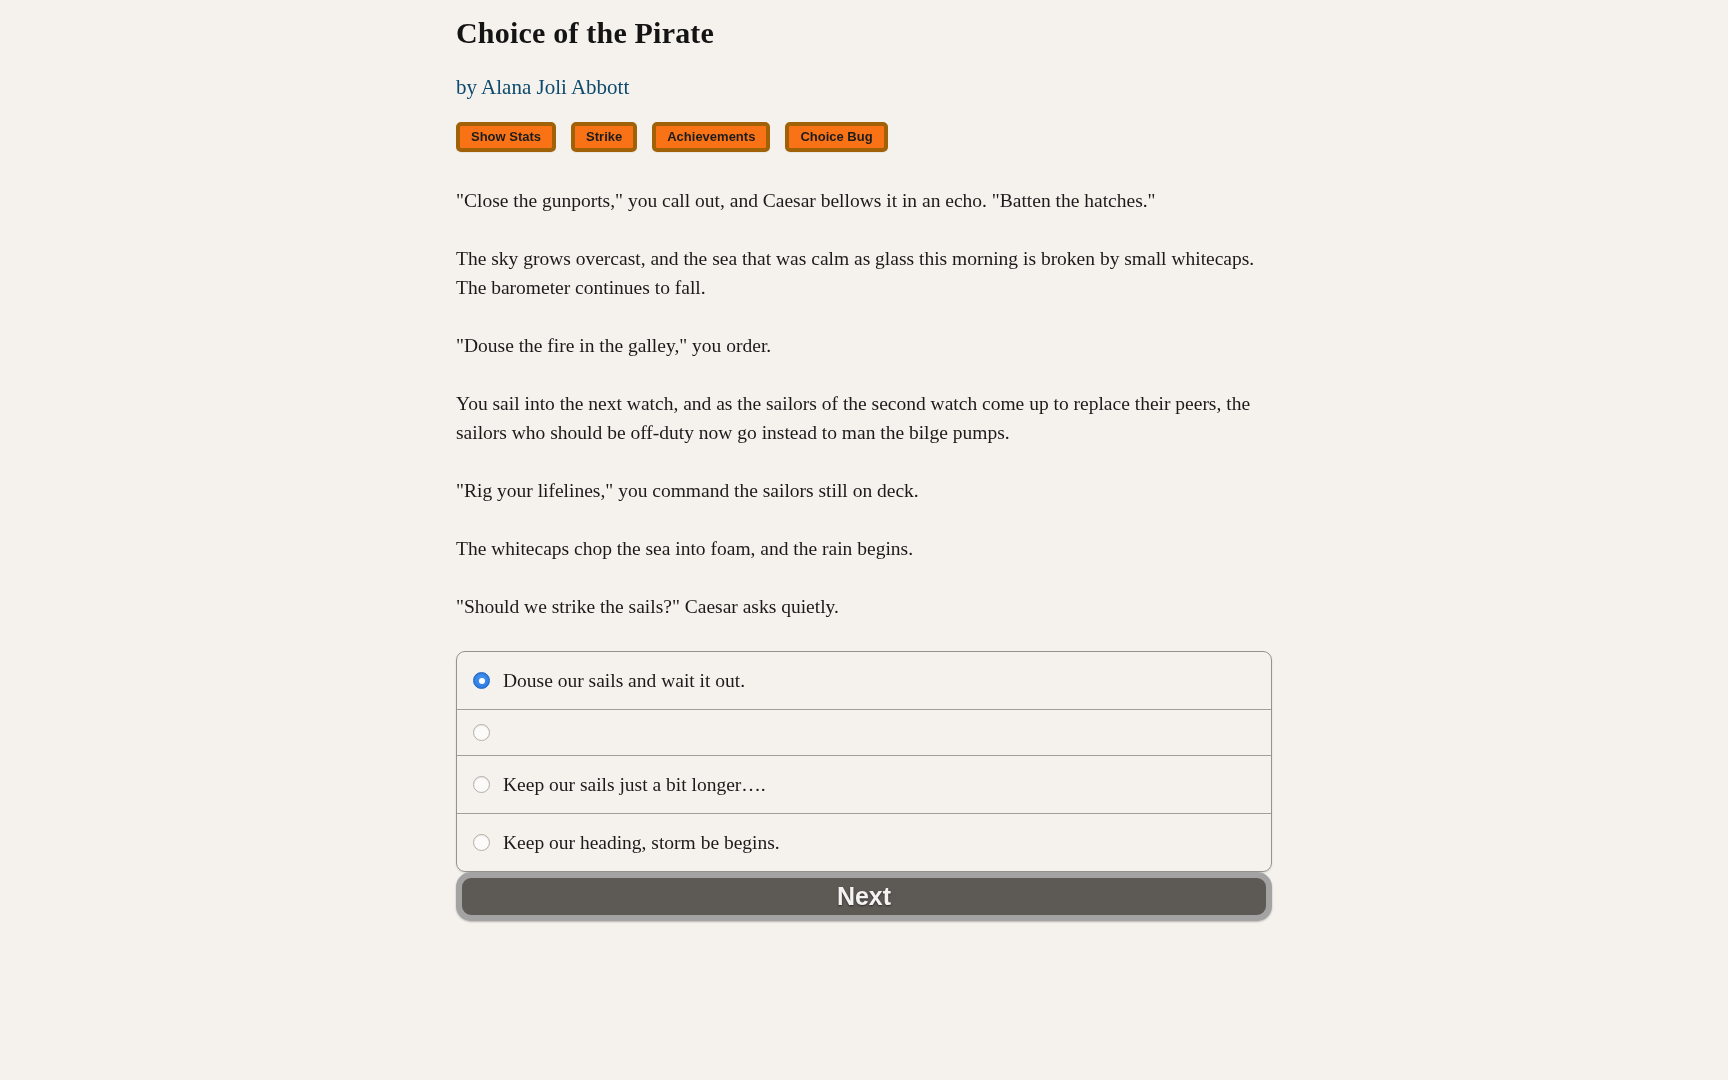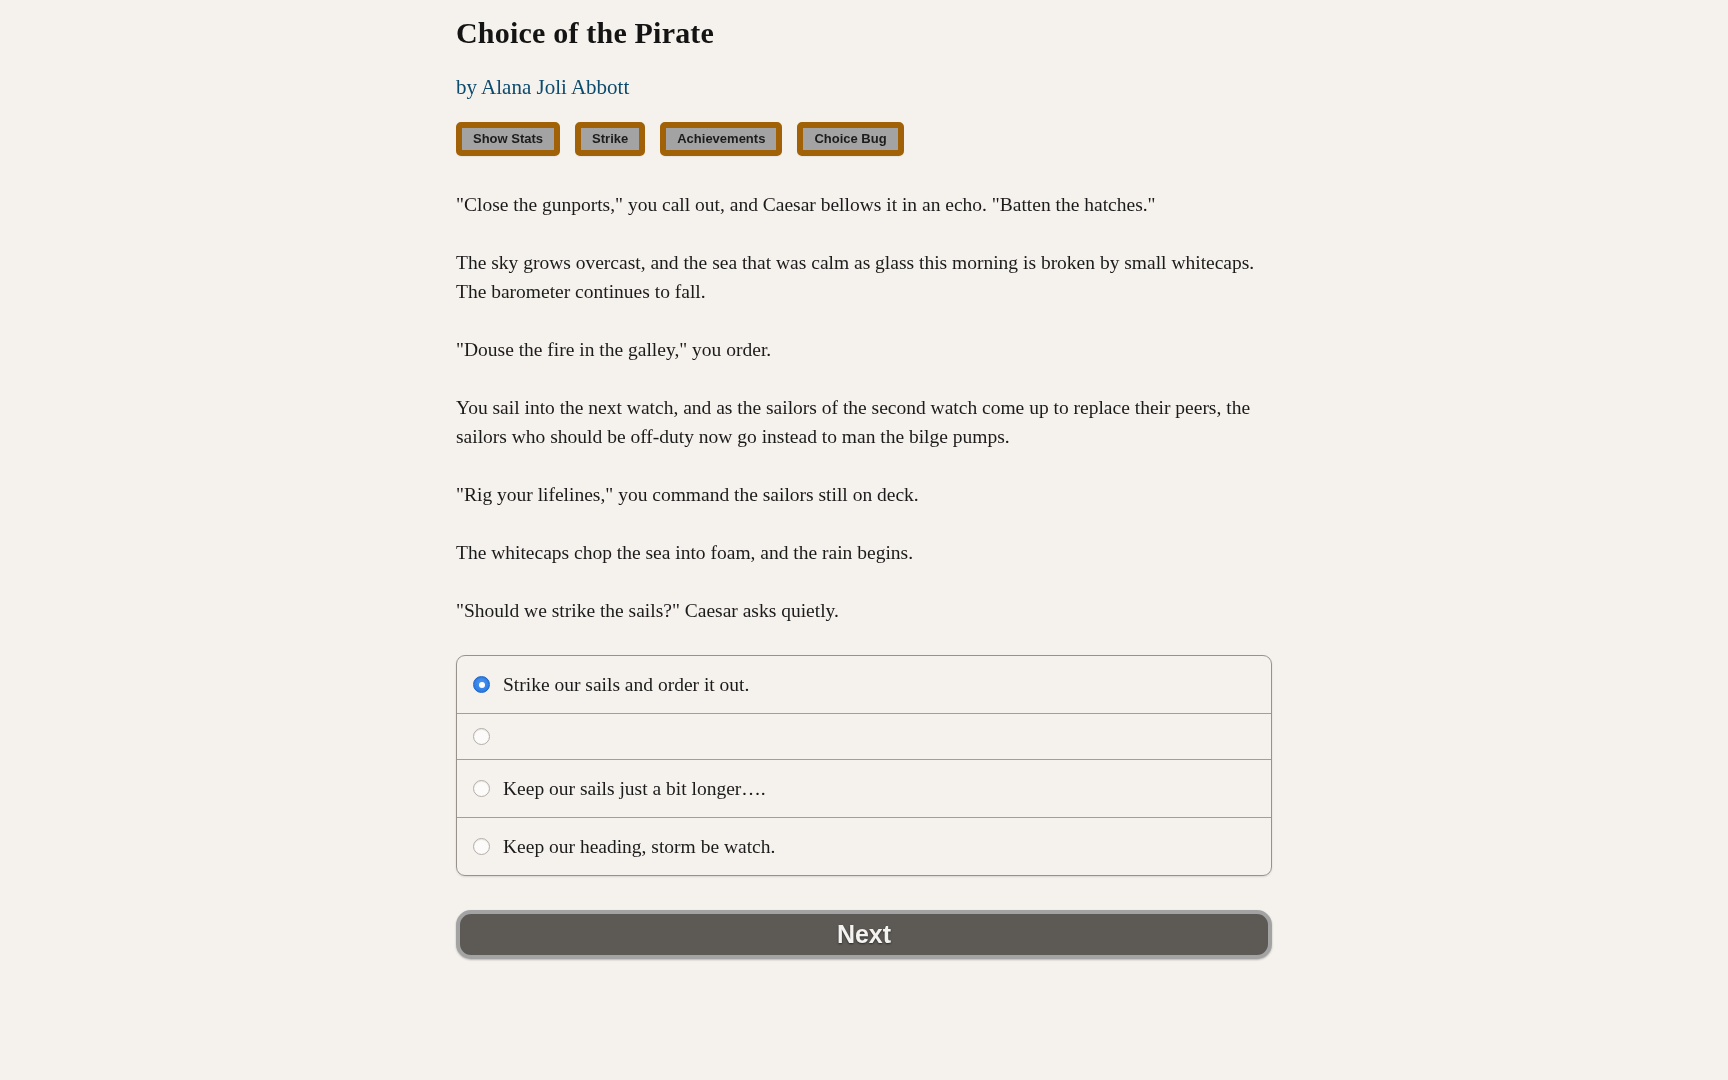--- a/index.html
+++ b/index.html
@@ -29,22 +29,22 @@
   .toolbar {
     margin-top:22px;
     display:flex;
     gap:15px;
   }
   .toolbar button {
     font-family:"Liberation Sans","DejaVu Sans",sans-serif;
     font-size:13px;
     font-weight:bold;
     color:#1c1c1c;
-    background:#a3a3a3;
-    border:6px solid #a16207;
+    background:#f97316;
+    border:4px solid #a16207;
     border-radius:5px;
     padding:3px 11px 4px 11px;
     cursor:pointer;
     box-shadow:0 1px 1px rgba(0,0,0,0.05);
   }
   .story { margin-top:34px; }
   .story p {
     font-size:19.5px;
     line-height:29px;
     margin-bottom:29px;
@@ -87,25 +87,24 @@
   .radio.on::after {
     content:"";
     position:absolute;
     left:50%; top:50%;
     width:6px; height:6px;
     margin-left:-3px; margin-top:-3px;
     border-radius:50%;
     background:#ffffff;
   }
   .next-button {
-    margin-top:34px;
     width:100%;
     height:49px;
     background:#5d5a56;
-    border:4px solid #a3a3a3;
+    border:6px solid #a3a3a3;
     border-radius:15px;
     color:#f4f3f1;
     font-family:"Liberation Sans","DejaVu Sans",sans-serif;
     font-size:25px;
     font-weight:bold;
     text-shadow:0 1px 2px rgba(0,0,0,0.55);
     box-shadow:0 1px 2px rgba(0,0,0,0.25);
     cursor:pointer;
   }
 </style>
@@ -131,30 +130,30 @@
       <p>"Douse the fire in the galley," you order.</p>
       <p>You sail into the next watch, and as the sailors of the second watch come up to replace their peers, the sailors who should be off-duty now go instead to man the bilge pumps.</p>
       <p>"Rig your lifelines," you command the sailors still on deck.</p>
       <p>The whitecaps chop the sea into foam, and the rain begins.</p>
       <p>"Should we strike the sails?" Caesar asks quietly.</p>
     </div>
 
   <div class="choice-box">
       <label class="choice-row">
         <span class="radio on"></span>
-        <span class="choice-label">Strike our sails and order it out.</span>
+        <span class="choice-label">Douse our sails and wait it out.</span>
       </label>
       <label class="choice-row">
         <span class="radio"></span>
       </label>
       <label class="choice-row">
         <span class="radio"></span>
         <span class="choice-label">Keep our sails just a bit longer….</span>
       </label>
       <label class="choice-row">
         <span class="radio"></span>
-        <span class="choice-label">Keep our heading, storm be watch.</span>
+        <span class="choice-label">Keep our heading, storm be begins.</span>
       </label>
     </div>
 
   <button class="next-button">Next</button>
 
 </div>
 
 </body></html>

